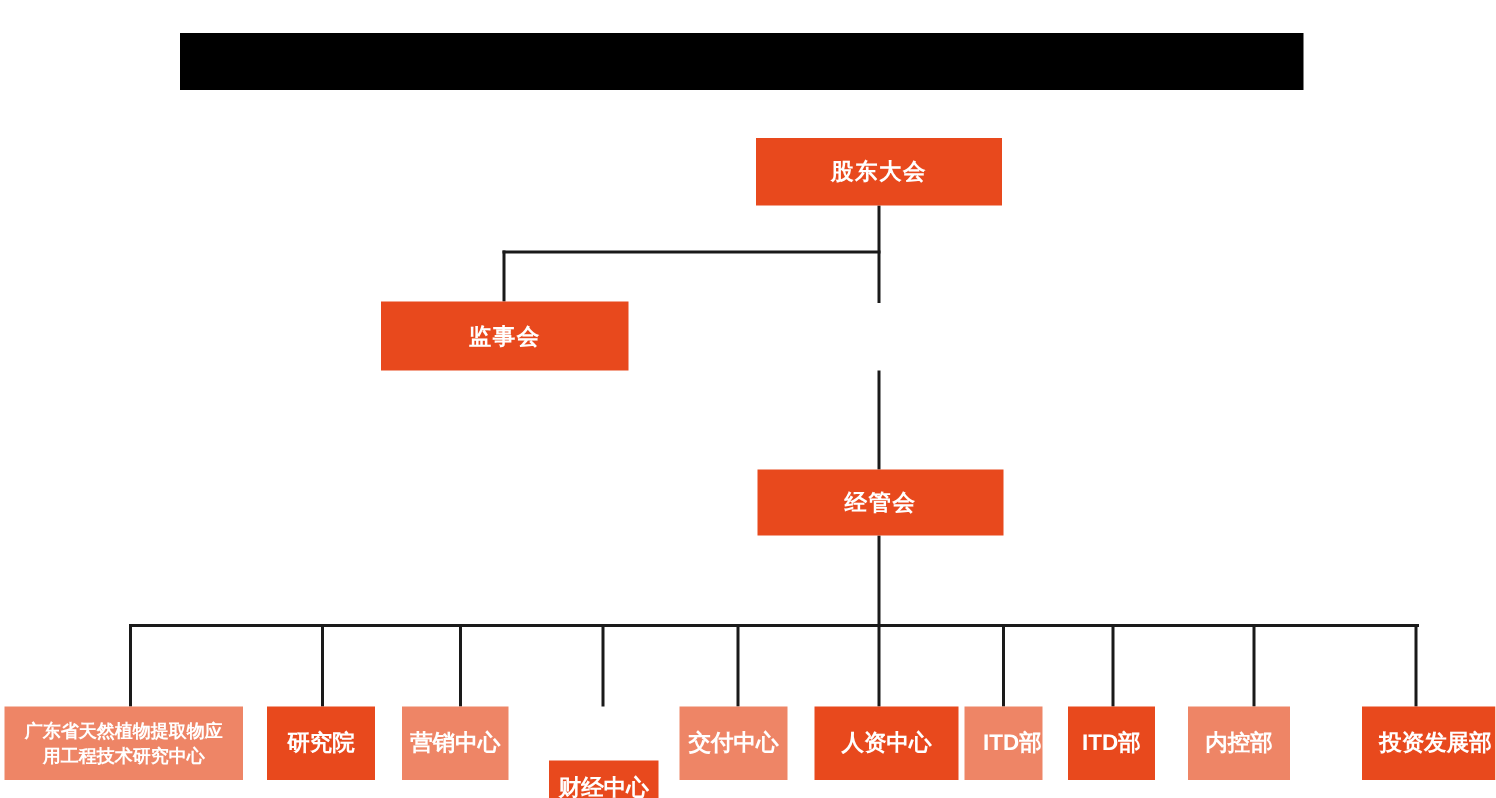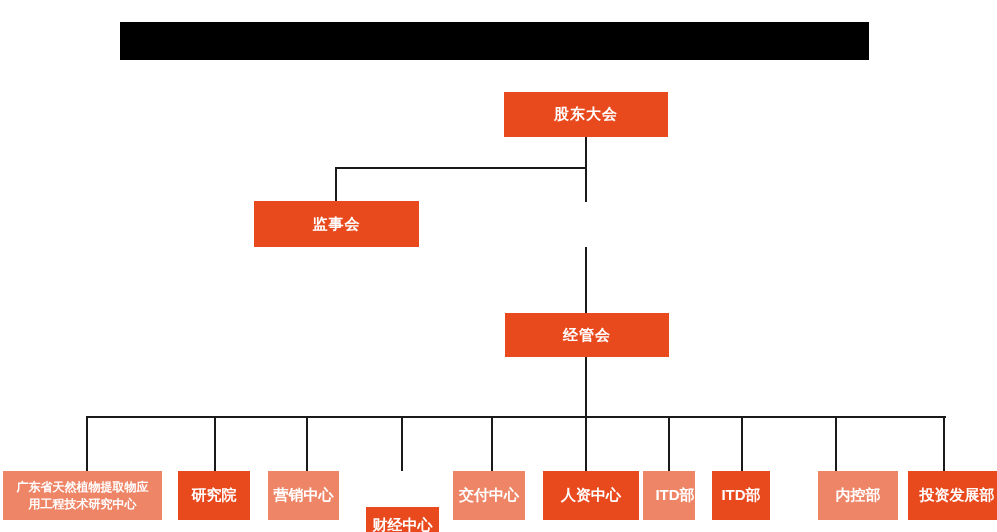--- a/index.html
+++ b/index.html
@@ -106,20 +106,20 @@
   </div>
   <div class="node dark dept" style="left:543px; top:471px; width:96px; height:49px;">
     <span>人资中心</span>
   </div>
   <div class="node light dept" style="left:643px; top:471px; width:52px; height:49px;padding-left:12px;">
     <span>ITD部</span>
   </div>
   <div class="node dark dept" style="left:712px; top:471px; width:58px; height:49px;">
     <span>ITD部</span>
   </div>
-  <div class="node light dept" style="left:818px; top:471px; width:80px; height:49px;">
+  <div class="node light dept" style="left:792px; top:471px; width:68px; height:49px;">
     <span>内控部</span>
   </div>
   <div class="node dark dept" style="left:896px; top:471px; width:98px; height:49px;margin-left:12px;">
     <span>投资发展部</span>
   </div>
 
 </div>
 
 </body></html>

